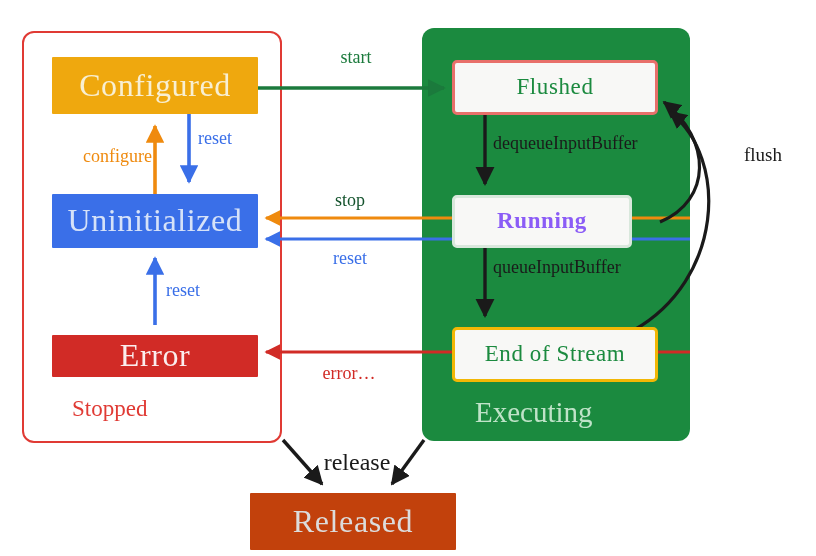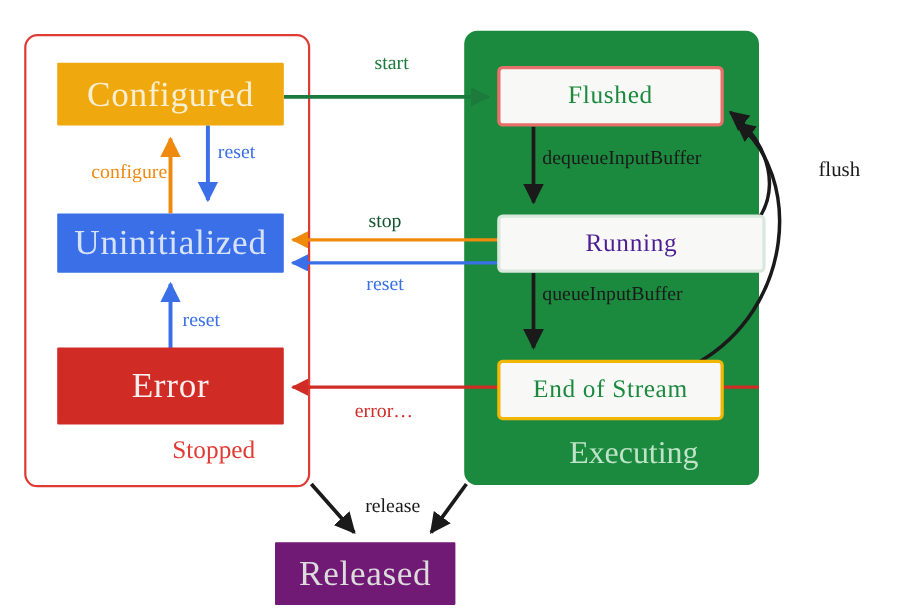--- a/index.html
+++ b/index.html
@@ -41,21 +41,21 @@
   .node-outline {
     border-radius: 5px;
     font-size: 23px;
     letter-spacing: 0.6px;
     background: #f8f8f6;
   }
   .container-label {
     position: absolute;
     font-size: 22px;
     white-space: nowrap;
-    text-align: right;
+    text-align: left;
   }
   .edge-label {
     position: absolute;
     white-space: nowrap;
     text-align: center;
     line-height: 1.12;
   }
   .group-box {
     position: absolute;
     box-sizing: border-box;
@@ -120,34 +120,34 @@
 
     <line x1="424" y1="440" x2="392" y2="484" stroke="#1a1a1a" stroke-width="3.4" marker-end="url(#ah-black)"></line>
   </svg>
 
   <div class="node node-solid" style="left:52px; top:57px; width:206px; height:57px;
               background:#efa80e; color:#f8efd2;">Configured</div>
 
   <div class="node node-solid" style="left:52px; top:194px; width:206px; height:54px;
               background:#3a6fe8; color:#d6e2f8;">Uninitialized</div>
 
-  <div class="node node-solid" style="left:52px; top:316px; width:206px; height:70px;
+  <div class="node node-solid" style="left:52px; top:335px; width:206px; height:42px;
               background:#d12b26; color:#fbeeee;">Error</div>
 
   <div class="node node-outline" style="left:452px; top:60px; width:206px; height:55px;
               border:3.4px solid #e8706a; color:#1b8a3f;">Flushed</div>
 
-  <div class="node node-outline" style="left:452px; top:195px; width:244px; height:53px;
-              border:3.4px solid #d9e8dc; color:#4c1d95;">Running</div>
+  <div class="node node-outline" style="left:452px; top:195px; width:180px; height:53px;
+              border:3.4px solid #d9e8dc; color:#8b5cf6;font-weight:bold;">Running</div>
 
   <div class="node node-outline" style="left:452px; top:327px; width:206px; height:55px;
               border:3.4px solid #f2b705; color:#1b8a3f;">End of Stream</div>
 
-  <div class="node node-solid" style="left:250px; top:493px; width:164px; height:57px;
-              background:#701a75; color:#dcdcdc;">Released</div>
+  <div class="node node-solid" style="left:250px; top:493px; width:206px; height:57px;
+              background:#c2410c; color:#dcdcdc;">Released</div>
 
   <div class="container-label" style="left:72px; top:396px; width:160px; color:#e03a34; font-size:23px;">Stopped</div>
 
   <div class="container-label" style="left:475px; top:396px; width:160px; color:#bfe3c8; font-size:29px;">Executing</div>
 
   <div class="edge-label" style="left:48px; top:146px; width:104px; color:#ef8a0e; font-size:18px; text-align:right;">configure</div>
 
   <div class="edge-label" style="left:198px; top:128px; width:80px; color:#3a6fe8; font-size:18px; text-align:left;">reset</div>
 
   <div class="edge-label" style="left:166px; top:280px; width:80px; color:#3a6fe8; font-size:18px; text-align:left;">reset</div>
@@ -160,15 +160,15 @@
 
   <div class="edge-label" style="left:294px; top:363px; width:110px; color:#d12b26; font-size:18px;">error…</div>
 
   <div class="edge-label" style="left:493px; top:133px; width:190px; color:#1a1a1a; font-size:18px; text-align:left;">dequeueInputBuffer</div>
 
   <div class="edge-label" style="left:493px; top:257px; width:180px; color:#1a1a1a; font-size:18px; text-align:left;">queueInputBuffer</div>
 
 
   <div class="edge-label" style="left:723px; top:144px; width:80px; color:#1a1a1a; font-size:19px;">flush</div>
 
-  <div class="edge-label" style="left:312px; top:449px; width:90px; color:#1a1a1a; font-size:18px;">release</div>
+  <div class="edge-label" style="left:312px; top:449px; width:90px; color:#1a1a1a; font-size:24px;">release</div>
 
 </div>
 
 </body></html>

